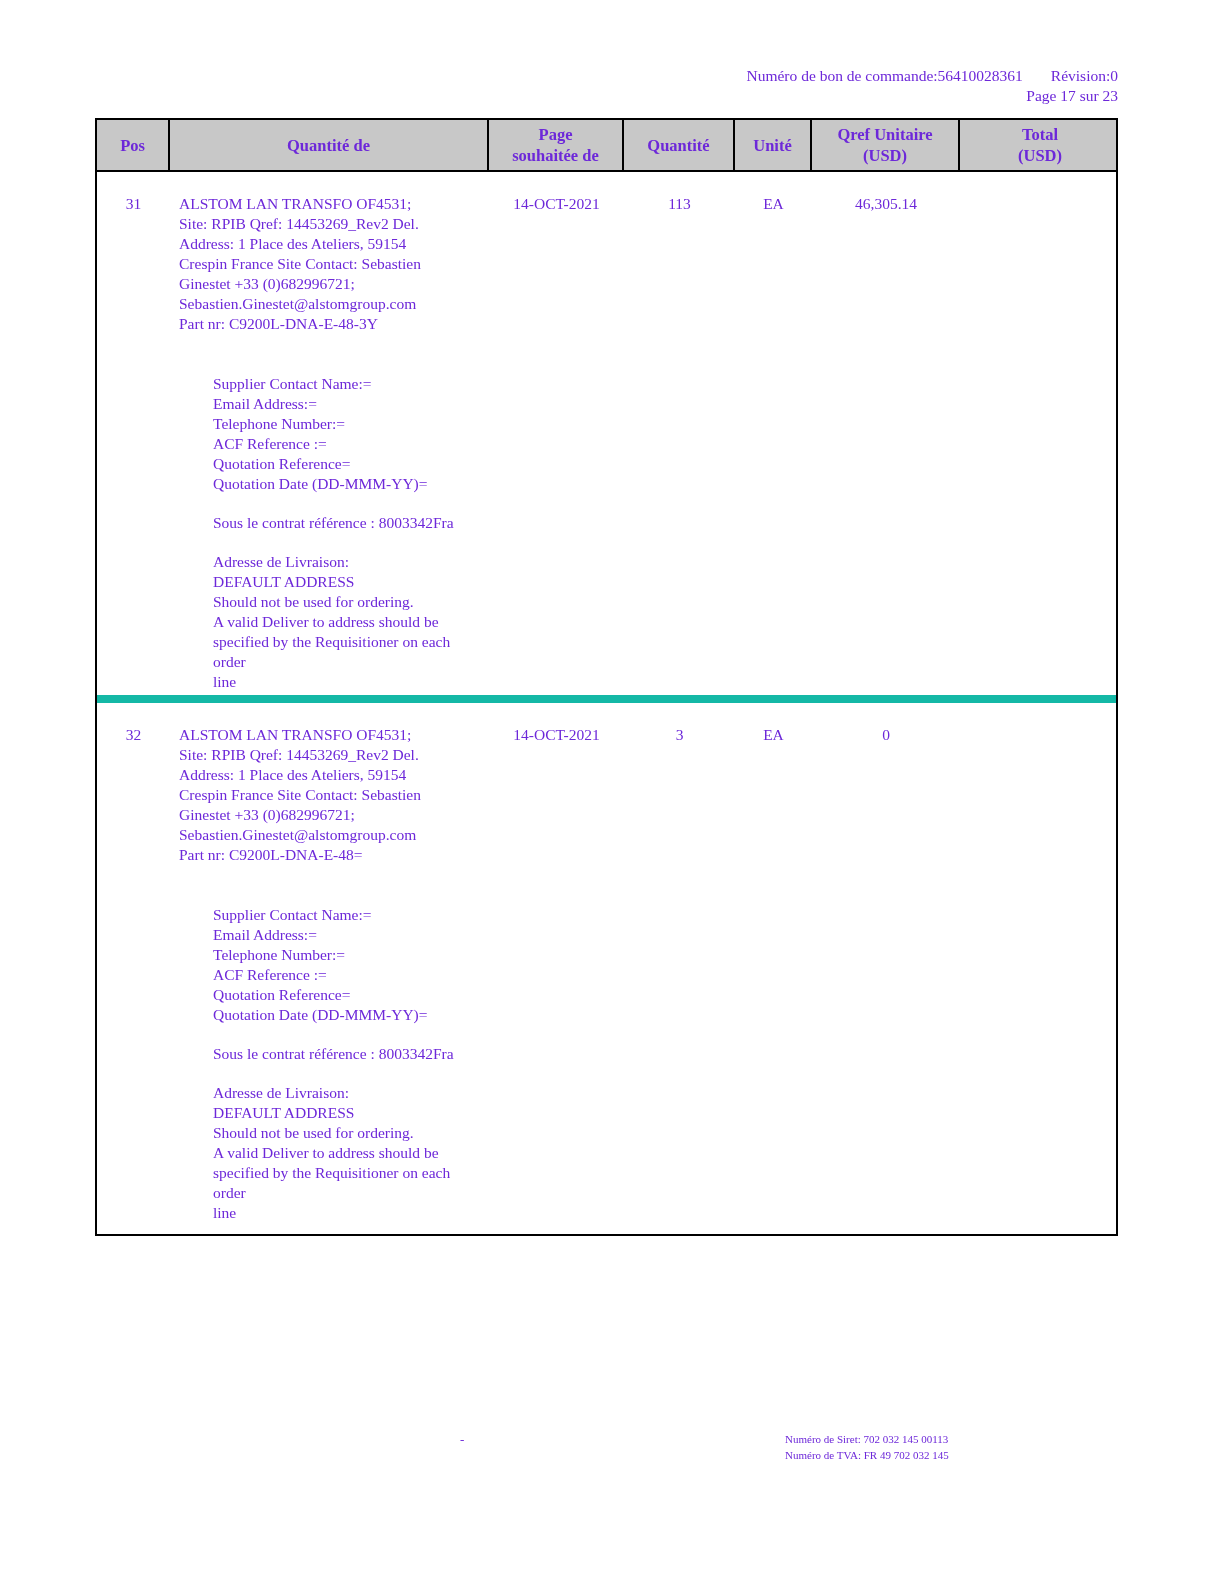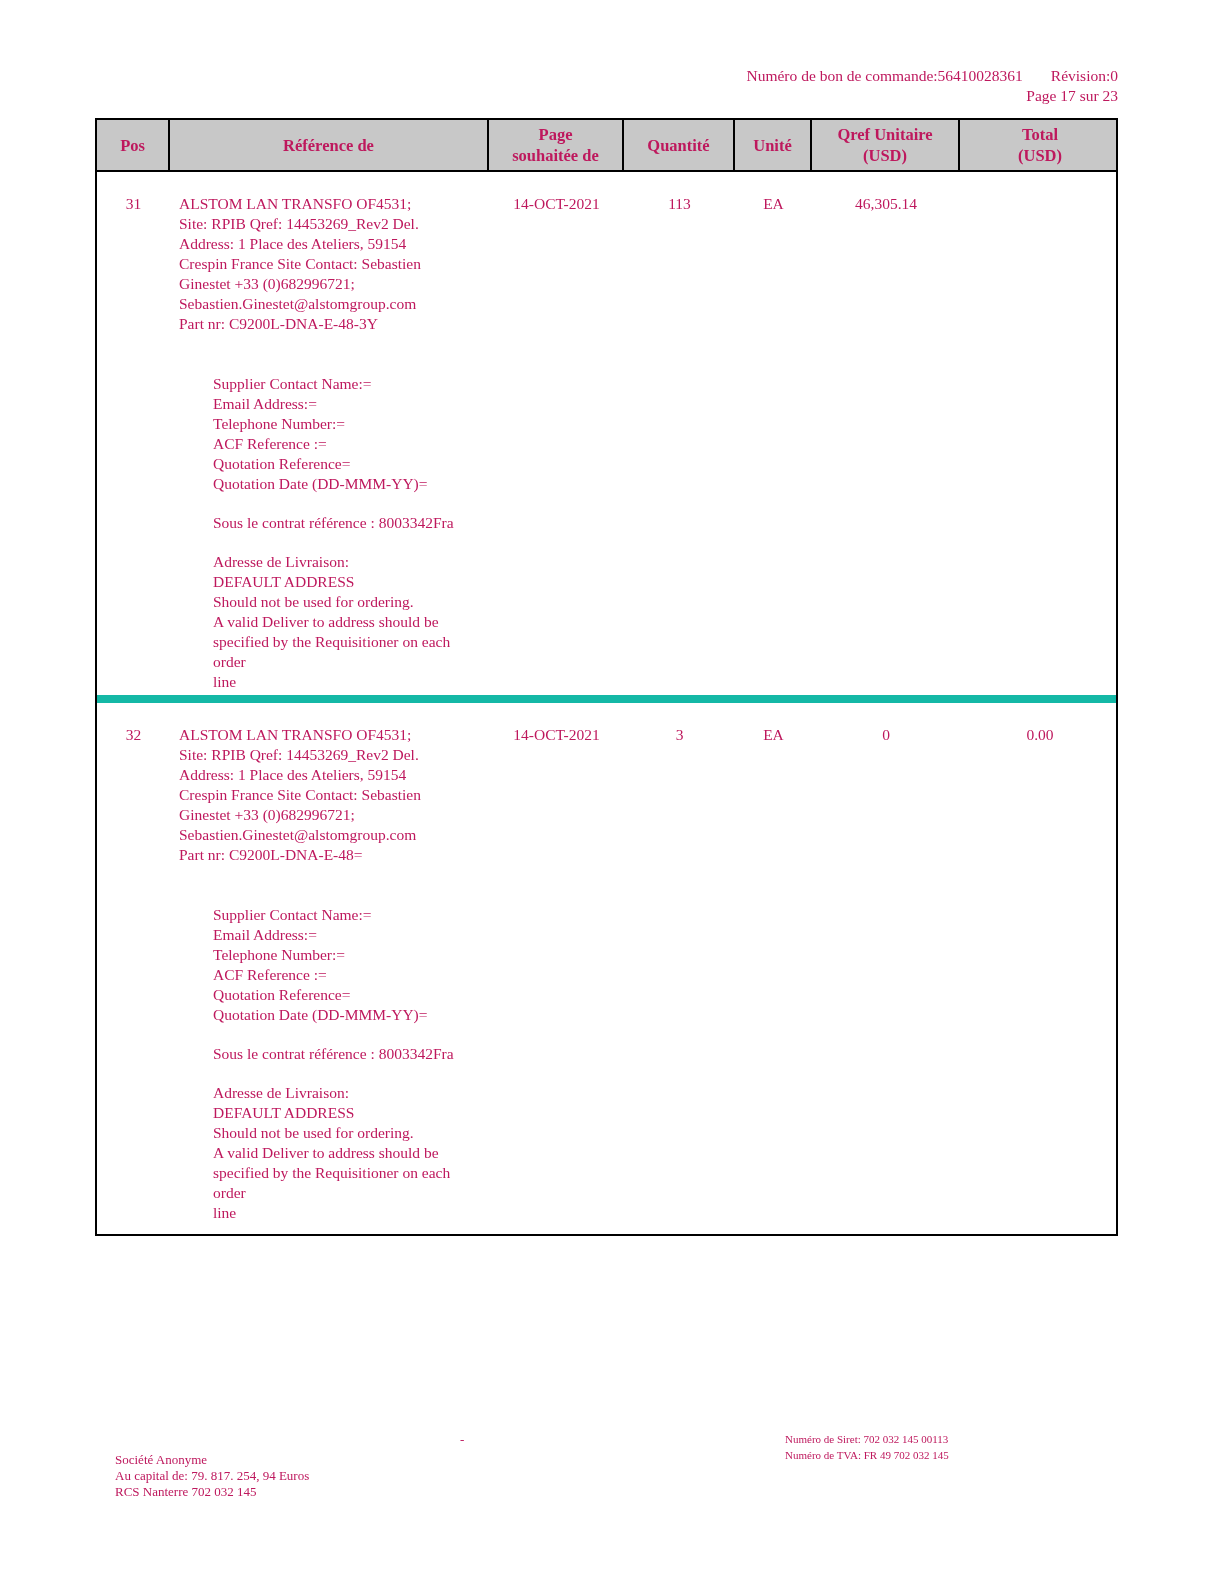--- a/index.html
+++ b/index.html
@@ -2,21 +2,21 @@
 <html style="--table-header-bg: #c8c8c8;"><head>
 <meta charset="utf-8">
 <style>
   * { box-sizing: border-box; }
   html, body { margin: 0; padding: 0; background: #ffffff; }
   .page {
     position: relative;
     width: 1224px;
     height: 1556px;
     background: #ffffff;
-    color: #be185d;
+    color: #6d28d9;
     font-family: "Liberation Serif", serif;
     overflow: hidden;
     padding-left: 42px;
   }
 
   
   .doc-header {
     position: absolute;
     top: 66px;
     right: 106px;
@@ -108,21 +108,21 @@
     <div class="order-line">
       <span>Numéro de bon de commande:56410028361</span><span class="rev">Révision:0</span>
     </div>
     <div>Page 17 sur 23</div>
   </div>
 
   <div class="po-table">
 
     <div class="thead cols">
       <div class="th">Pos</div>
-      <div class="th">Référence de</div>
+      <div class="th">Quantité de</div>
       <div class="th">Page
 souhaitée de</div>
       <div class="th">Quantité</div>
       <div class="th">Unité</div>
       <div class="th">Qref Unitaire
 (USD)</div>
       <div class="th">Total
 (USD)</div>
     </div>
 
@@ -177,25 +177,21 @@
 DEFAULT ADDRESS
 Should not be used for ordering.
 A valid Deliver to address should be
 specified by the Requisitioner on each order
 line</div>
       </div>
       <div class="cell center">14-OCT-2021</div>
       <div class="cell center">3</div>
       <div class="cell center">EA</div>
       <div class="cell center">0</div>
-      <div class="cell center">0.00</div>
     </div>
 
   </div>
 
-  <div class="footer-left pre">Société Anonyme
-Au capital de: 79. 817. 254, 94 Euros
-RCS Nanterre 702 032 145</div>
   <div class="footer-center">-</div>
   <div class="footer-right pre">Numéro de Siret: 702 032 145 00113
 Numéro de TVA: FR 49 702 032 145</div>
 
 </div>
 
 </body></html>

